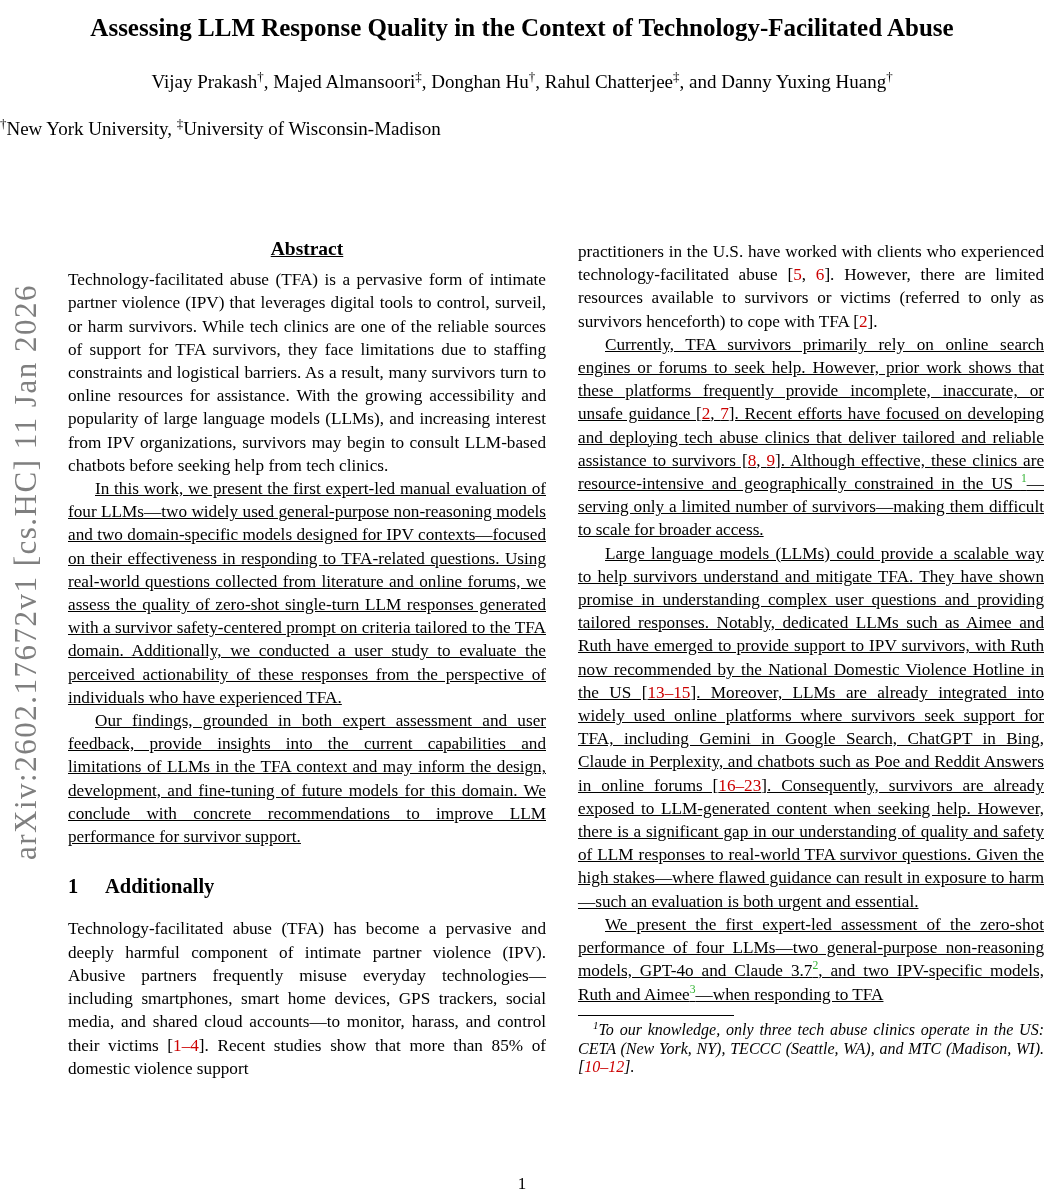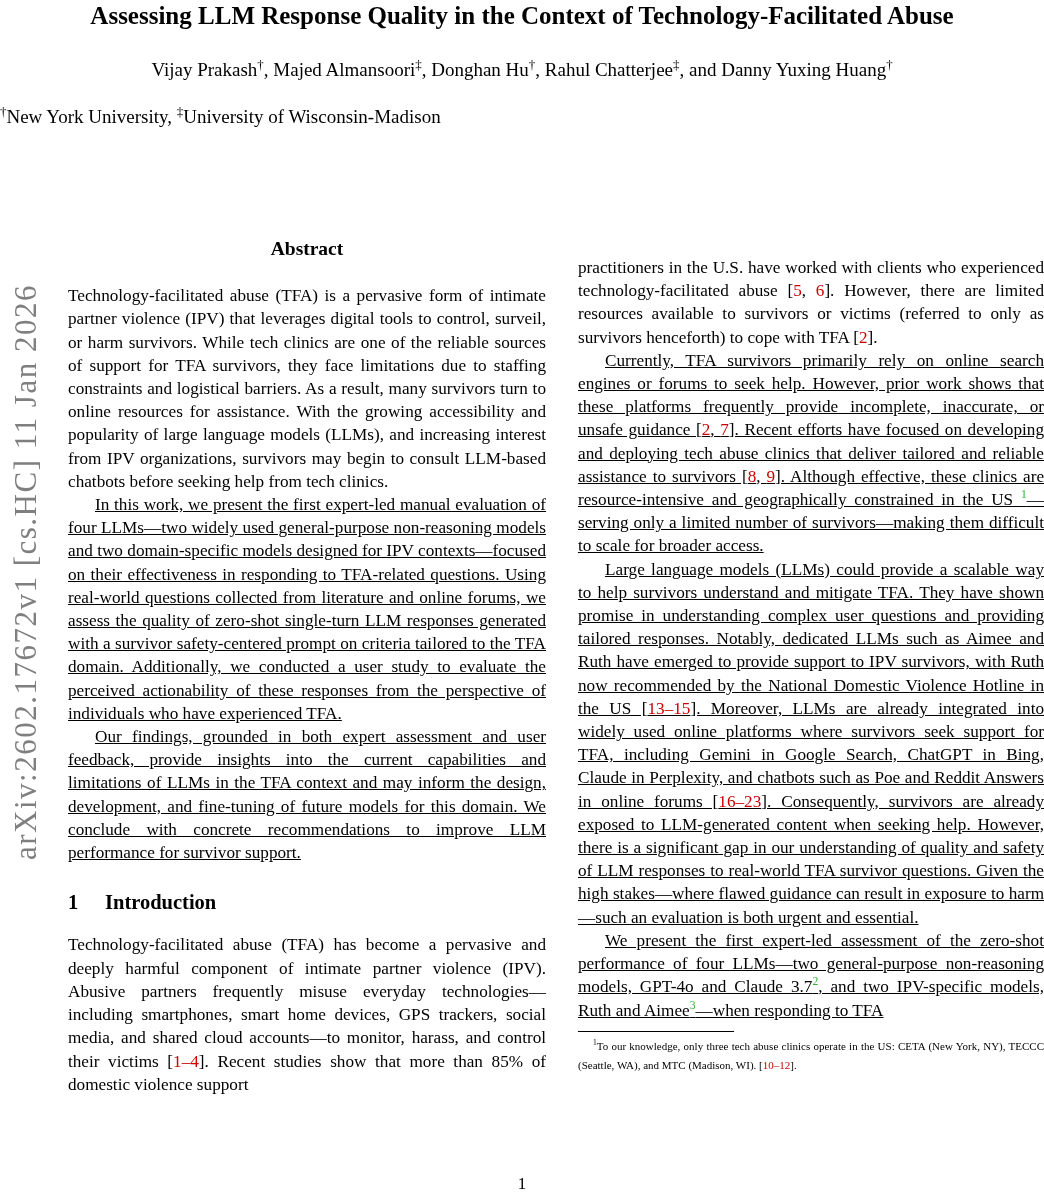--- a/index.html
+++ b/index.html
@@ -18,21 +18,21 @@
     transform-origin:0 0;
     transform:rotate(-90deg);
     white-space:nowrap;
     font-size:31px;
     letter-spacing:1.5px;
     color:var(--banner-color,#7f7f7f);
   }
   
   .title{
     margin:0;
-    padding-top:1px;
+    padding-top:13px;
     text-align:center;
     font-size:25px;
     font-weight:bold;
     line-height:30px;
   }
   .authors{
     margin-top:27px;
     text-align:center;
     font-size:19px;
     line-height:24px;
@@ -46,26 +46,27 @@
   
   .col{
     position:absolute;
     top:237px;
     text-align:justify;
     font-size:17.2px;
     line-height:23.2px;
     hyphens:auto;
   }
   .col-left{left:68px;width:478px;}
-  .col-right{left:578px;width:466px;top:256px;}
+  .col-right{left:578px;width:466px;top:240px;}
   .abstract-heading{
-    margin:0 0 24px 0;
+    margin:0 0 8px 0;
     text-align:center;
     font-size:19.5px;
     font-weight:bold;
+    text-decoration:underline;
   }
   .body{margin:0;}
   .indent{text-indent:27px;text-decoration:underline;}
   .section-heading{
     margin:27px 0 19px 0;
     font-size:20.5px;
     font-weight:bold;
     text-align:left;
   }
   .sec-num{display:inline-block;min-width:37px;}
@@ -84,24 +85,25 @@
   }
   
   .footnotes{margin-top:9px;}
   .fn-rule{
     width:156px;
     border-top:1.5px solid #000;
     margin:0 0 5px 0;
   }
   .fn{
     margin:0;
-    font-size:11px;
+    font-size:16px;
     line-height:18.8px;
     text-align:justify;
     text-indent:15px;
+    font-style:italic;
   }
   .page-number{
     position:absolute;
     left:0;right:0;
     top:1174px;
     text-align:center;
     font-size:17px;
   }
 </style>
 </head>
@@ -115,21 +117,21 @@
     <h1 class="title">Assessing LLM Response Quality in the Context of Technology-Facilitated Abuse</h1>
     <div class="authors">Vijay Prakash<span class="supmark">†</span>, Majed Almansoori<span class="supmark">‡</span>, Donghan Hu<span class="supmark">†</span>, Rahul Chatterjee<span class="supmark">‡</span>, and Danny Yuxing Huang<span class="supmark">†</span></div>
     <div class="affiliations"><span class="supmark">†</span>New York University, <span class="supmark">‡</span>University of Wisconsin-Madison</div>
   </header>
 
   <div class="col col-left">
     <h2 class="abstract-heading">Abstract</h2>
     <p class="body">Technology-facilitated abuse (TFA) is a pervasive form of intimate partner violence (IPV) that leverages digital tools to control, surveil, or harm survivors. While tech clinics are one of the reliable sources of support for TFA survivors, they face limitations due to staffing constraints and logistical barriers. As a result, many survivors turn to online resources for assistance. With the growing accessibility and popularity of large language models (LLMs), and increasing interest from IPV organizations, survivors may begin to consult LLM-based chatbots before seeking help from tech clinics.</p>
     <p class="body indent">In this work, we present the first expert-led manual evaluation of four LLMs—two widely used general-purpose non-reasoning models and two domain-specific models designed for IPV contexts—focused on their effectiveness in responding to TFA-related questions. Using real-world questions collected from literature and online forums, we assess the quality of zero-shot single-turn LLM responses generated with a survivor safety-centered prompt on criteria tailored to the TFA domain. Additionally, we conducted a user study to evaluate the perceived actionability of these responses from the perspective of individuals who have experienced TFA.</p>
     <p class="body indent">Our findings, grounded in both expert assessment and user feedback, provide insights into the current capabilities and limitations of LLMs in the TFA context and may inform the design, development, and fine-tuning of future models for this domain. We conclude with concrete recommendations to improve LLM performance for survivor support.</p>
-    <h2 class="section-heading"><span class="sec-num">1</span><span class="sec-title">Introduction</span></h2>
+    <h2 class="section-heading"><span class="sec-num">1</span><span class="sec-title">Additionally</span></h2>
     <p class="body">Technology-facilitated abuse (TFA) has become a pervasive and deeply harmful component of intimate partner violence (IPV). Abusive partners frequently misuse everyday technologies—including smartphones, smart home devices, GPS trackers, social media, and shared cloud accounts—to monitor, harass, and control their victims [<span class="cite">1–4</span>]. Recent studies show that more than 85% of domestic violence support</p>
   </div>
 
   <div class="col col-right">
     <p class="body">practitioners in the U.S. have worked with clients who experienced technology-facilitated abuse [<span class="cite">5</span>, <span class="cite">6</span>]. However, there are limited resources available to survivors or victims (referred to only as survivors henceforth) to cope with TFA [<span class="cite">2</span>].</p>
     <p class="body indent">Currently, TFA survivors primarily rely on online search engines or forums to seek help. However, prior work shows that these platforms frequently provide incomplete, inaccurate, or unsafe guidance [<span class="cite">2</span>, <span class="cite">7</span>]. Recent efforts have focused on developing and deploying tech abuse clinics that deliver tailored and reliable assistance to survivors [<span class="cite">8</span>, <span class="cite">9</span>]. Although effective, these clinics are resource-intensive and geographically constrained in the US <span class="fnref">1</span>—serving only a limited number of survivors—making them difficult to scale for broader access.</p>
     <p class="body indent">Large language models (LLMs) could provide a scalable way to help survivors understand and mitigate TFA. They have shown promise in understanding complex user questions and providing tailored responses. Notably, dedicated LLMs such as Aimee and Ruth have emerged to provide support to IPV survivors, with Ruth now recommended by the National Domestic Violence Hotline in the US [<span class="cite">13–15</span>]. Moreover, LLMs are already integrated into widely used online platforms where survivors seek support for TFA, including Gemini in Google Search, ChatGPT in Bing, Claude in Perplexity, and chatbots such as Poe and Reddit Answers in online forums [<span class="cite">16–23</span>]. Consequently, survivors are already exposed to LLM-generated content when seeking help. However, there is a significant gap in our understanding of quality and safety of LLM responses to real-world TFA survivor questions. Given the high stakes—where flawed guidance can result in exposure to harm—such an evaluation is both urgent and essential.</p>
     <p class="body indent">We present the first expert-led assessment of the zero-shot performance of four LLMs—two general-purpose non-reasoning models, GPT-4o and Claude 3.7<span class="fnref">2</span>, and two IPV-specific models, Ruth and Aimee<span class="fnref">3</span>—when responding to TFA</p>
     <div class="footnotes">
       <div class="fn-rule"></div>

